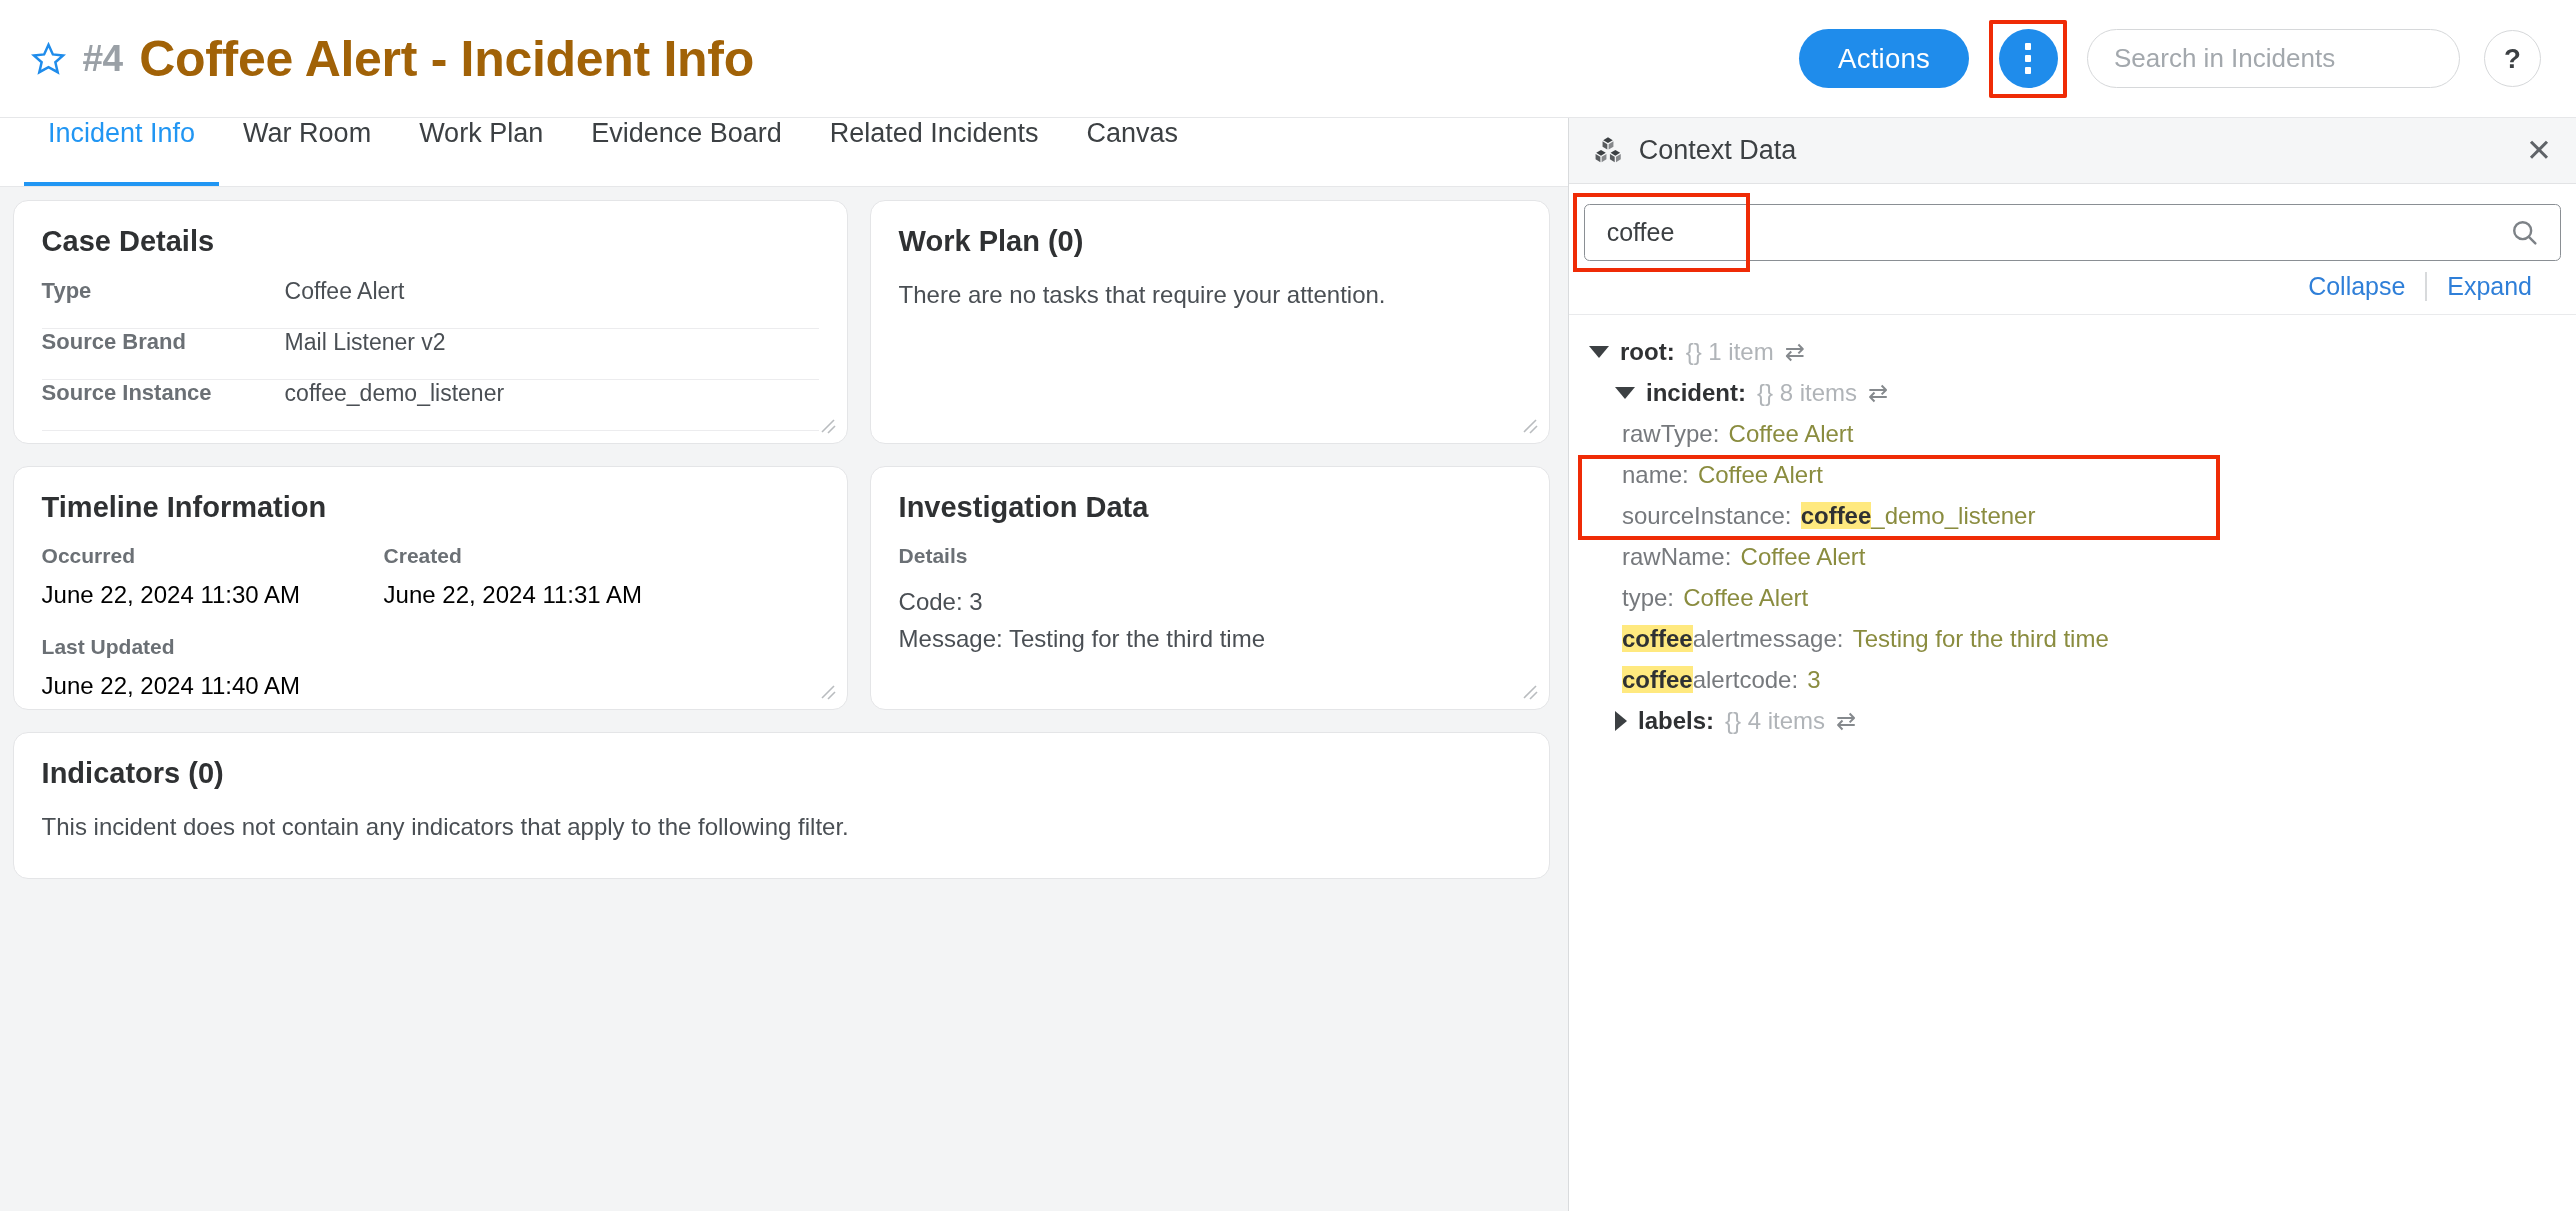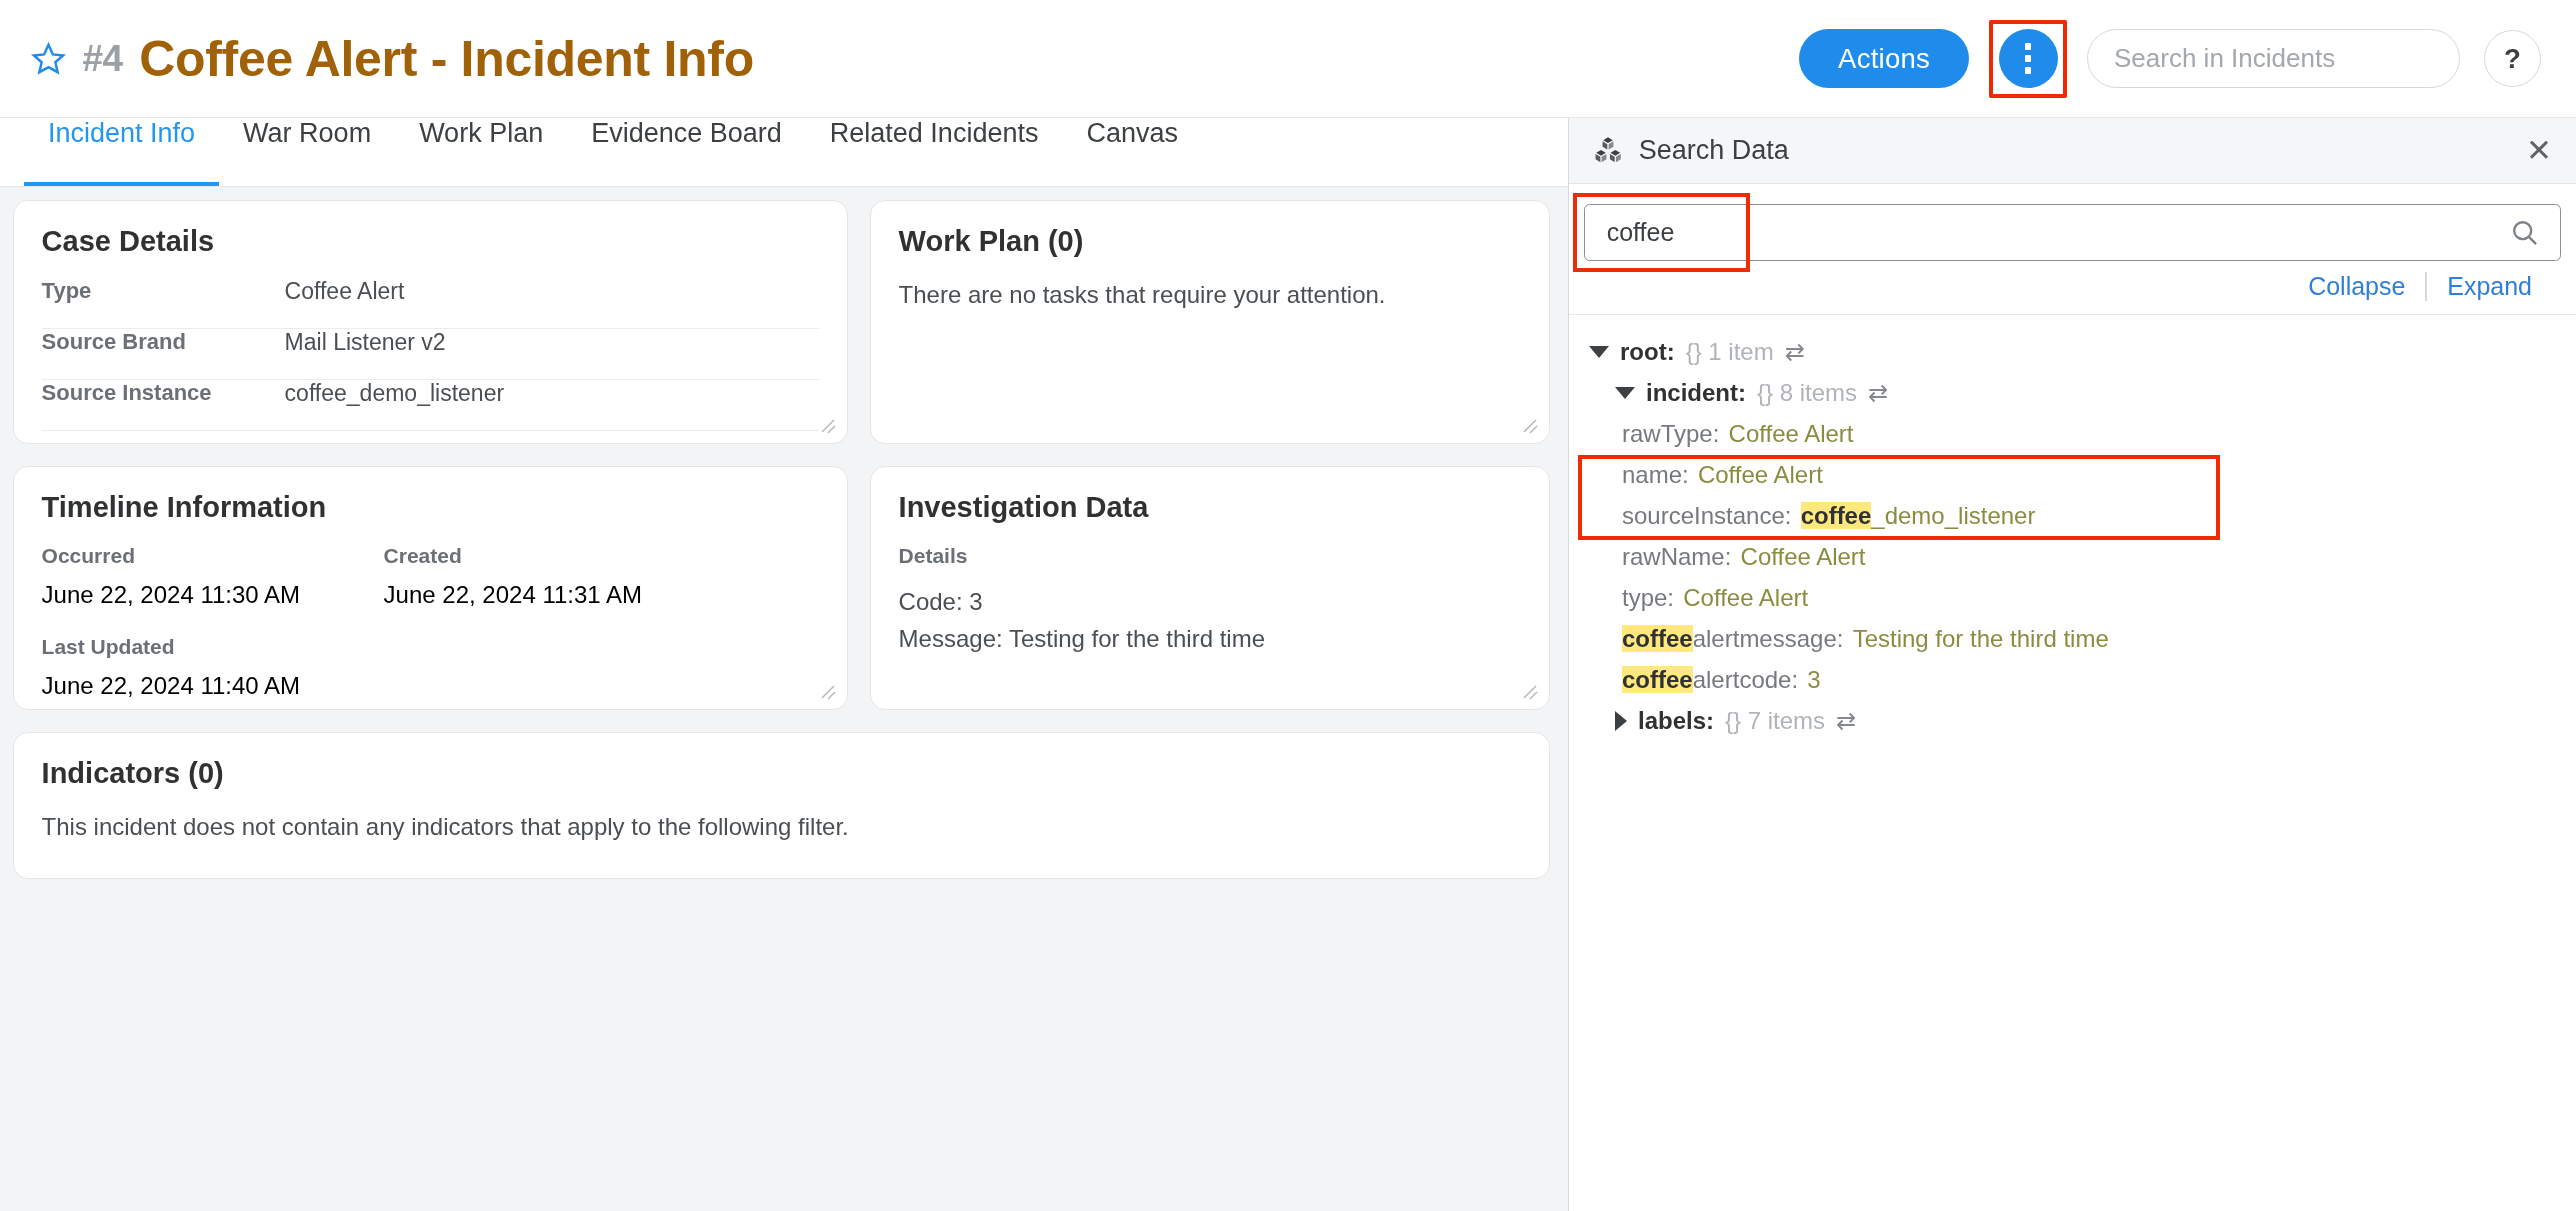--- a/index.html
+++ b/index.html
@@ -280,21 +280,21 @@
           <path d="M7.4 4.9 L7.4 9 L11.1 11.2 L11.1 7.1 Z" opacity=".85"></path>
           <path d="M15.8 4.9 L15.8 9 L12.1 11.2 L12.1 7.1 Z" opacity=".6"></path>
           <path d="M6.2 11.6 L9.9 13.8 L6.2 16 L2.5 13.8 Z"></path>
           <path d="M2 14.7 L2 18.8 L5.7 21 L5.7 16.9 Z" opacity=".85"></path>
           <path d="M10.4 14.7 L10.4 18.8 L6.7 21 L6.7 16.9 Z" opacity=".6"></path>
           <path d="M17.3 11.6 L21 13.8 L17.3 16 L13.6 13.8 Z"></path>
           <path d="M13.1 14.7 L13.1 18.8 L16.8 21 L16.8 16.9 Z" opacity=".85"></path>
           <path d="M21.5 14.7 L21.5 18.8 L17.8 21 L17.8 16.9 Z" opacity=".6"></path>
         </svg>
       </span>
-      <span class="panel-title">Search Data</span>
+      <span class="panel-title">Context Data</span>
       <button class="panel-close">✕</button>
     </div>
 
     <div class="search-row">
       <input class="ctx-search" type="text" value="coffee" style="">
       <svg class="ctx-search-icon" viewBox="0 0 24 24" fill="none" stroke="#7d8287" stroke-width="2">
         <circle cx="10.5" cy="10.5" r="7"></circle>
           <line x1="15.6" y1="15.6" x2="21" y2="21" stroke-linecap="round"></line>
       </svg>
       <div class="search-annot"></div>
@@ -353,21 +353,21 @@
       </div>
 
       <div class="tnode leaf">
         <span class="tkey"><span class="hl">coffee</span><span>alertcode:</span></span>
         <span class="tval">3</span>
       </div>
 
       <div class="tnode" style="padding-left:26px">
         <span class="tri tri-right"></span>
         <span class="tkey-bold">labels:</span>
-        <span class="tmeta">{} 7 items</span>
+        <span class="tmeta">{} 4 items</span>
         <span class="tswap">⇄</span>
       </div>
 
       <div class="tree-annot"></div>
     </div>
 
   </div>
 </div>
 
 

